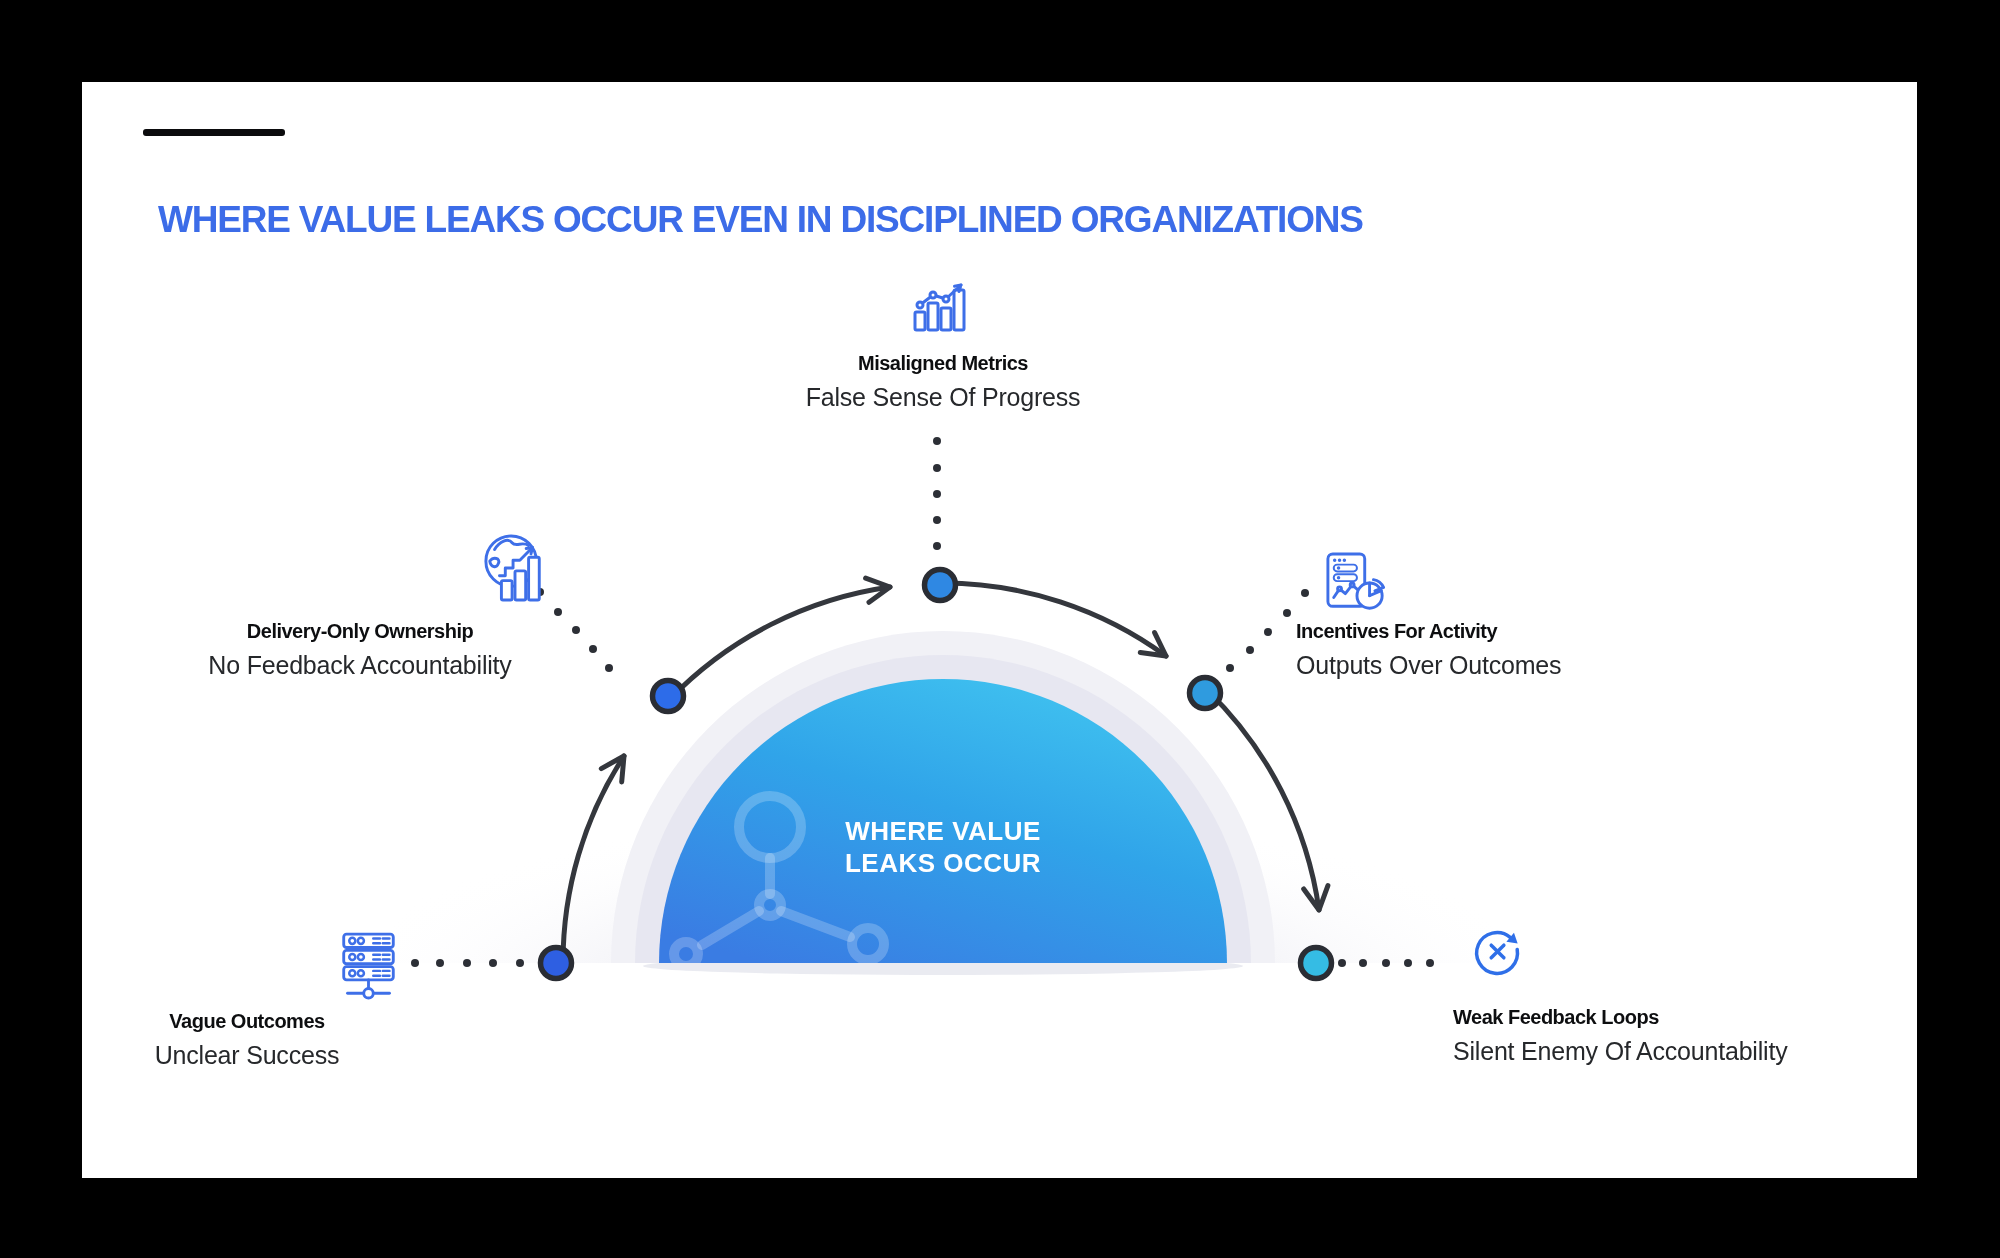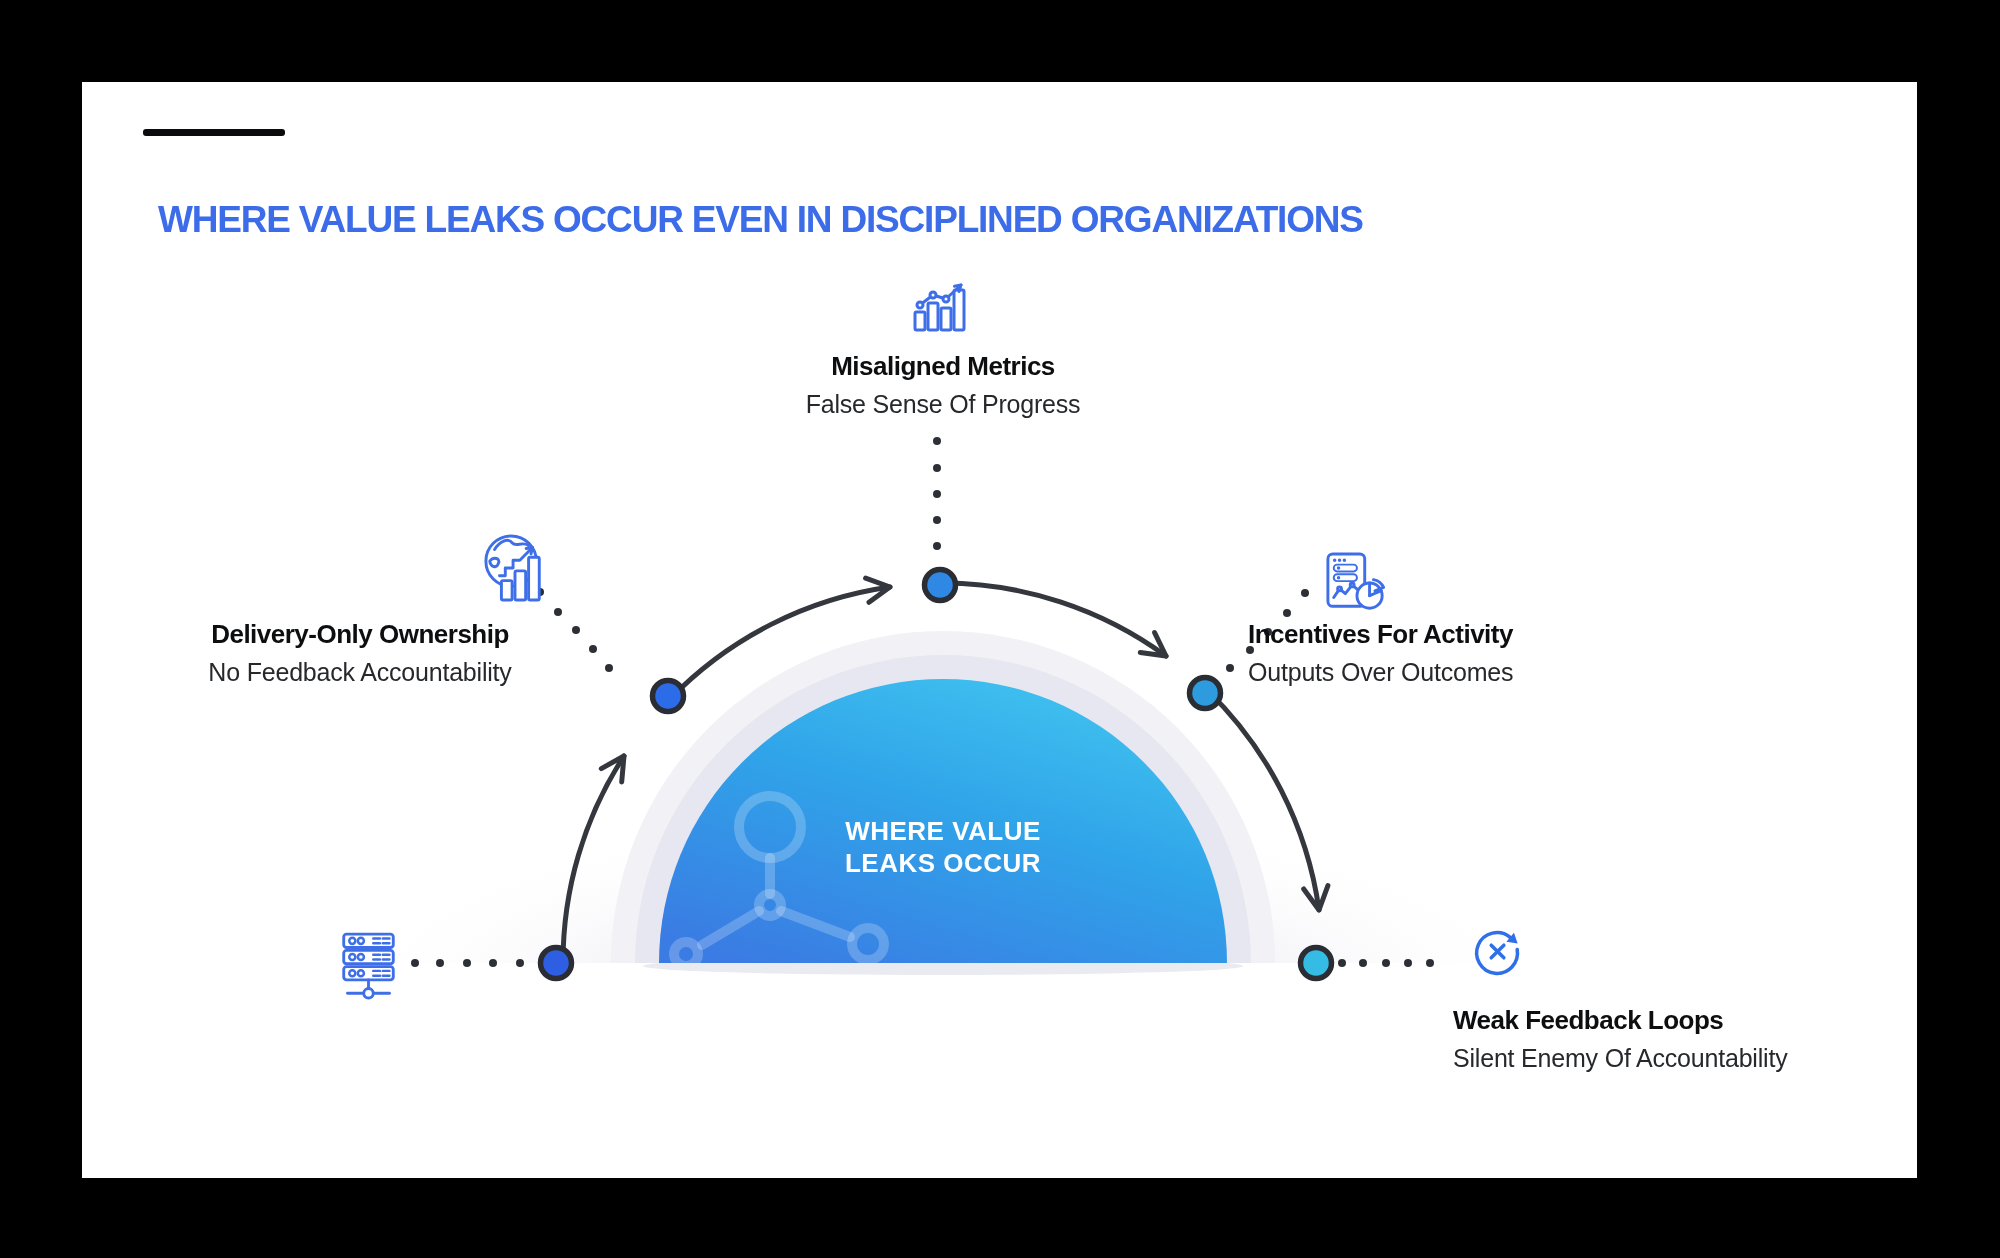--- a/index.html
+++ b/index.html
@@ -4,21 +4,21 @@
 <style>
   html,body{margin:0;padding:0;background:#000;}
   .frame{position:relative;width:2000px;height:1258px;background:#000;overflow:hidden;
          font-family:"Liberation Sans","DejaVu Sans",sans-serif;}
   .panel{position:absolute;left:82px;top:82px;width:1835px;height:1096px;background:#ffffff;}
   .accent-dash{position:absolute;left:143px;top:129px;width:142px;height:7px;background:#0b0b0d;border-radius:3px;}
   .slide-title{position:absolute;left:142px;top:183px;width:1500px;margin:16px;
                font-size:37px;font-weight:bold;letter-spacing:-1.2px;color:#3c6ce8;}
   .diagram-svg{position:absolute;left:0;top:0;}
   .node{position:absolute;}
-  .node h3{margin:0;font-size:26px;font-weight:bold;color:#0d0e10;letter-spacing:-0.5px;line-height:1.2;}
+  .node h3{margin:0;font-size:20px;font-weight:bold;color:#0d0e10;letter-spacing:-0.5px;line-height:1.2;}
   .node p{margin:7px 0 0 0;font-size:25px;font-weight:normal;color:#26282b;letter-spacing:-0.2px;line-height:1.2;}
   .node.align-c{text-align:center;}
   .node.align-r{text-align:center;}
   .node.align-l{text-align:left;}
   .node-icon{position:absolute;}
   .center-text{position:absolute;left:743px;top:816px;width:400px;text-align:center;color:#ffffff;}
   .center-text div{font-size:26px;font-weight:bold;letter-spacing:0.5px;line-height:1.22;}
 </style>
 </head>
 <body>
@@ -217,24 +217,28 @@
   <div class="node align-c" style="left:693px;top:351px;width:500px;">
     <h3>Misaligned Metrics</h3>
     <p>False Sense Of Progress</p>
   </div>
 
   <div class="node align-r" style="left:160px;top:619px;width:400px;">
     <h3>Delivery-Only Ownership</h3>
     <p>No Feedback Accountability</p>
   </div>
 
-  <div class="node align-l" style="left:1248px;top:619px;width:470px;">
+  <div class="node align-l" style="left:1296px;top:619px;width:470px;">
     <h3>Incentives For Activity</h3>
     <p>Outputs Over Outcomes</p>
   </div>
 
+  <div class="node align-r" style="left:97px;top:1009px;width:300px;">
+    <h3>Vague Outcomes</h3>
+    <p>Unclear Success</p>
+  </div>
 
   <div class="node align-l" style="left:1453px;top:1005px;width:480px;">
     <h3>Weak Feedback Loops</h3>
     <p>Silent Enemy Of Accountability</p>
   </div>
 
 </div>
 
 </body></html>

